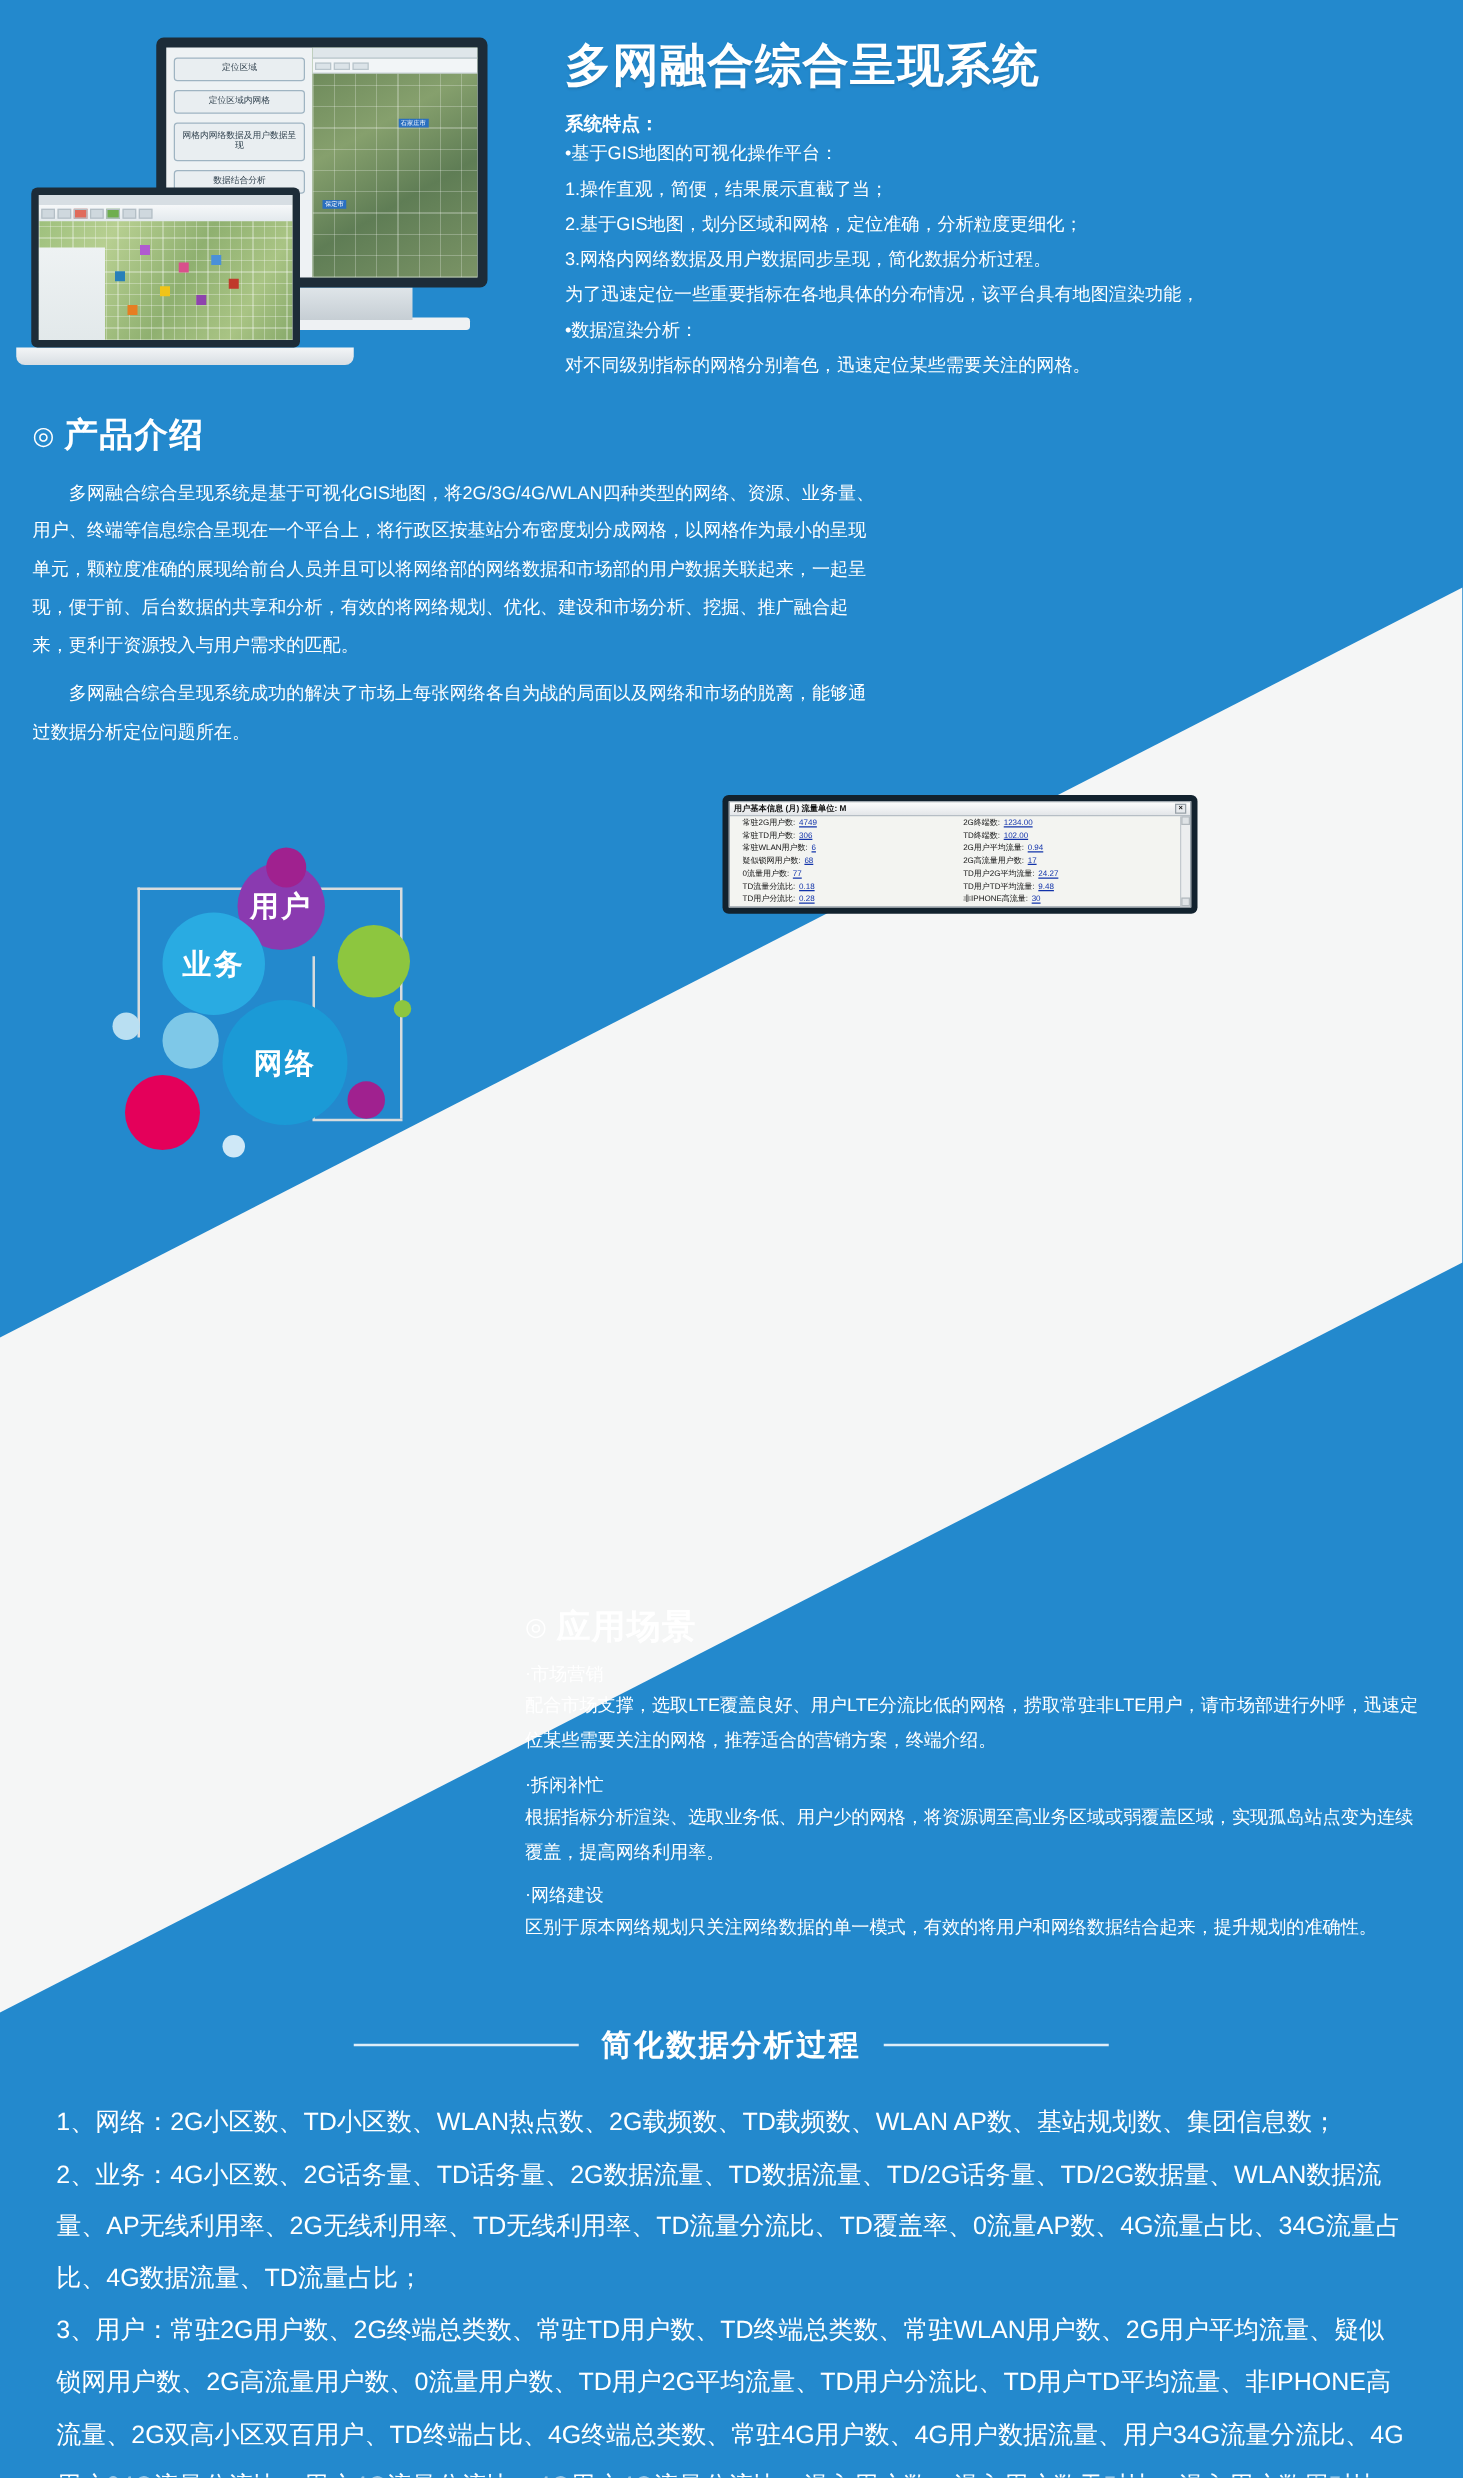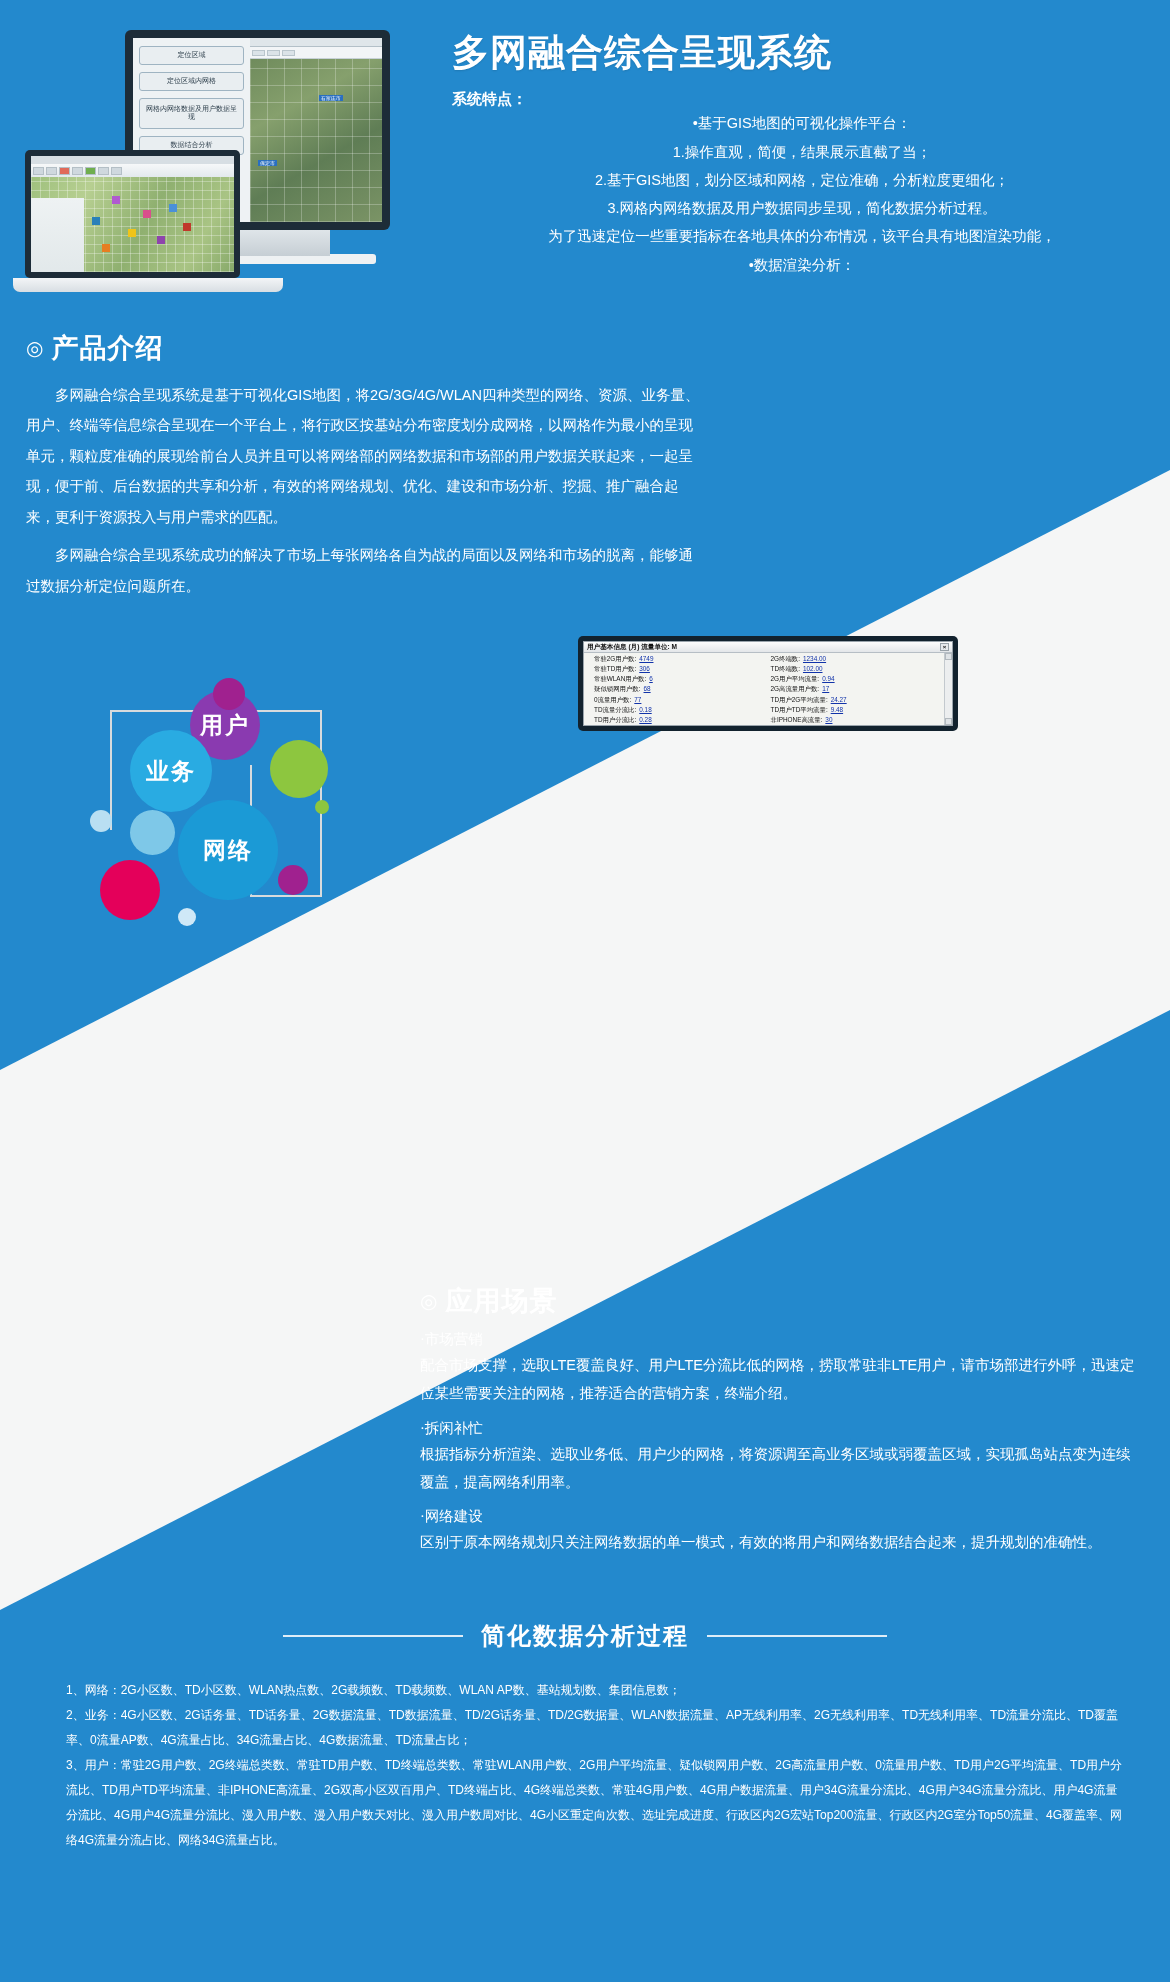--- a/index.html
+++ b/index.html
@@ -82,21 +82,21 @@
     position:absolute; left:-112px; top:248px; width:270px; height:14px;
     background:linear-gradient(180deg,#f3f5f7,#d8dee3); border-radius:0 0 7px 7px;
   }
 
   .hero-text{ position:absolute; left:452px; top:30px; width:700px; }
   .hero-title{
     font-size:37px; font-weight:bold; letter-spacing:1px; line-height:1.25;
     text-shadow:0 1px 2px rgba(0,0,0,.12);
   }
   .hero-sub{ margin-top:14px; font-size:15px; font-weight:bold; }
-  .hero-line{ font-size:14.5px; line-height:1.95;text-align:center; }
+  .hero-line{ font-size:14.5px; line-height:1.95; }
 
   
   .sec-head{
     font-size:27px; font-weight:bold; letter-spacing:1px;
     display:flex; align-items:center; gap:7px;
   }
   .sec-head .ring{ font-size:20px; font-weight:normal; }
   .intro{ position:absolute; left:26px; top:330px; width:680px; z-index:4;}
   .intro p{ font-size:14.5px; line-height:2.1; text-indent:2em; margin-top:8px;}
   .intro .first{ margin-top:14px; }
@@ -147,21 +147,21 @@
   .apps .para{ font-size:14.5px; line-height:1.95; margin-top:2px;}
 
   
   .metrics{ position:absolute; left:0; top:1620px; width:1170px; z-index:4;}
   .m-title{
     display:flex; align-items:center; justify-content:center; gap:18px;
     font-size:24px; font-weight:bold; letter-spacing:2px;
   }
   .m-title .bar{ width:180px; height:2px; background:#fff; opacity:.85;}
   .m-body{ margin:26px auto 0; width:1080px; }
-  .m-body p{ font-size:12px; line-height:2.08;margin-left:21px; }
+  .m-body p{ font-size:20px; line-height:2.08; }
 </style>
 </head>
 <body>
 
 <div class="page">
 
   <svg class="white-band" viewBox="0 0 1170 1982" preserveAspectRatio="none">
     <polygon points="0,1070 1170,470 1170,1010 0,1610" fill="#f5f6f6"></polygon>
   </svg>
 
@@ -226,20 +226,21 @@
 
     <div class="hero-text">
       <div class="hero-title">多网融合综合呈现系统</div>
       <div class="hero-sub">系统特点：</div>
       <div class="hero-line">•基于GIS地图的可视化操作平台：</div>
       <div class="hero-line">1.操作直观，简便，结果展示直截了当；</div>
       <div class="hero-line">2.基于GIS地图，划分区域和网格，定位准确，分析粒度更细化；</div>
       <div class="hero-line">3.网格内网络数据及用户数据同步呈现，简化数据分析过程。</div>
       <div class="hero-line">为了迅速定位一些重要指标在各地具体的分布情况，该平台具有地图渲染功能，</div>
       <div class="hero-line">•数据渲染分析：</div>
+      <div class="hero-line">对不同级别指标的网格分别着色，迅速定位某些需要关注的网格。</div>
     </div>
   </div>
 
   <div class="intro">
     <div class="sec-head">
       <span class="ring">◎</span>
       <span>产品介绍</span>
     </div>
     <p class="first">多网融合综合呈现系统是基于可视化GIS地图，将2G/3G/4G/WLAN四种类型的网络、资源、业务量、用户、终端等信息综合呈现在一个平台上，将行政区按基站分布密度划分成网格，以网格作为最小的呈现单元，颗粒度准确的展现给前台人员并且可以将网络部的网络数据和市场部的用户数据关联起来，一起呈现，便于前、后台数据的共享和分析，有效的将网络规划、优化、建设和市场分析、挖掘、推广融合起来，更利于资源投入与用户需求的匹配。</p>
     <p>多网融合综合呈现系统成功的解决了市场上每张网络各自为战的局面以及网络和市场的脱离，能够通过数据分析定位问题所在。</p>

